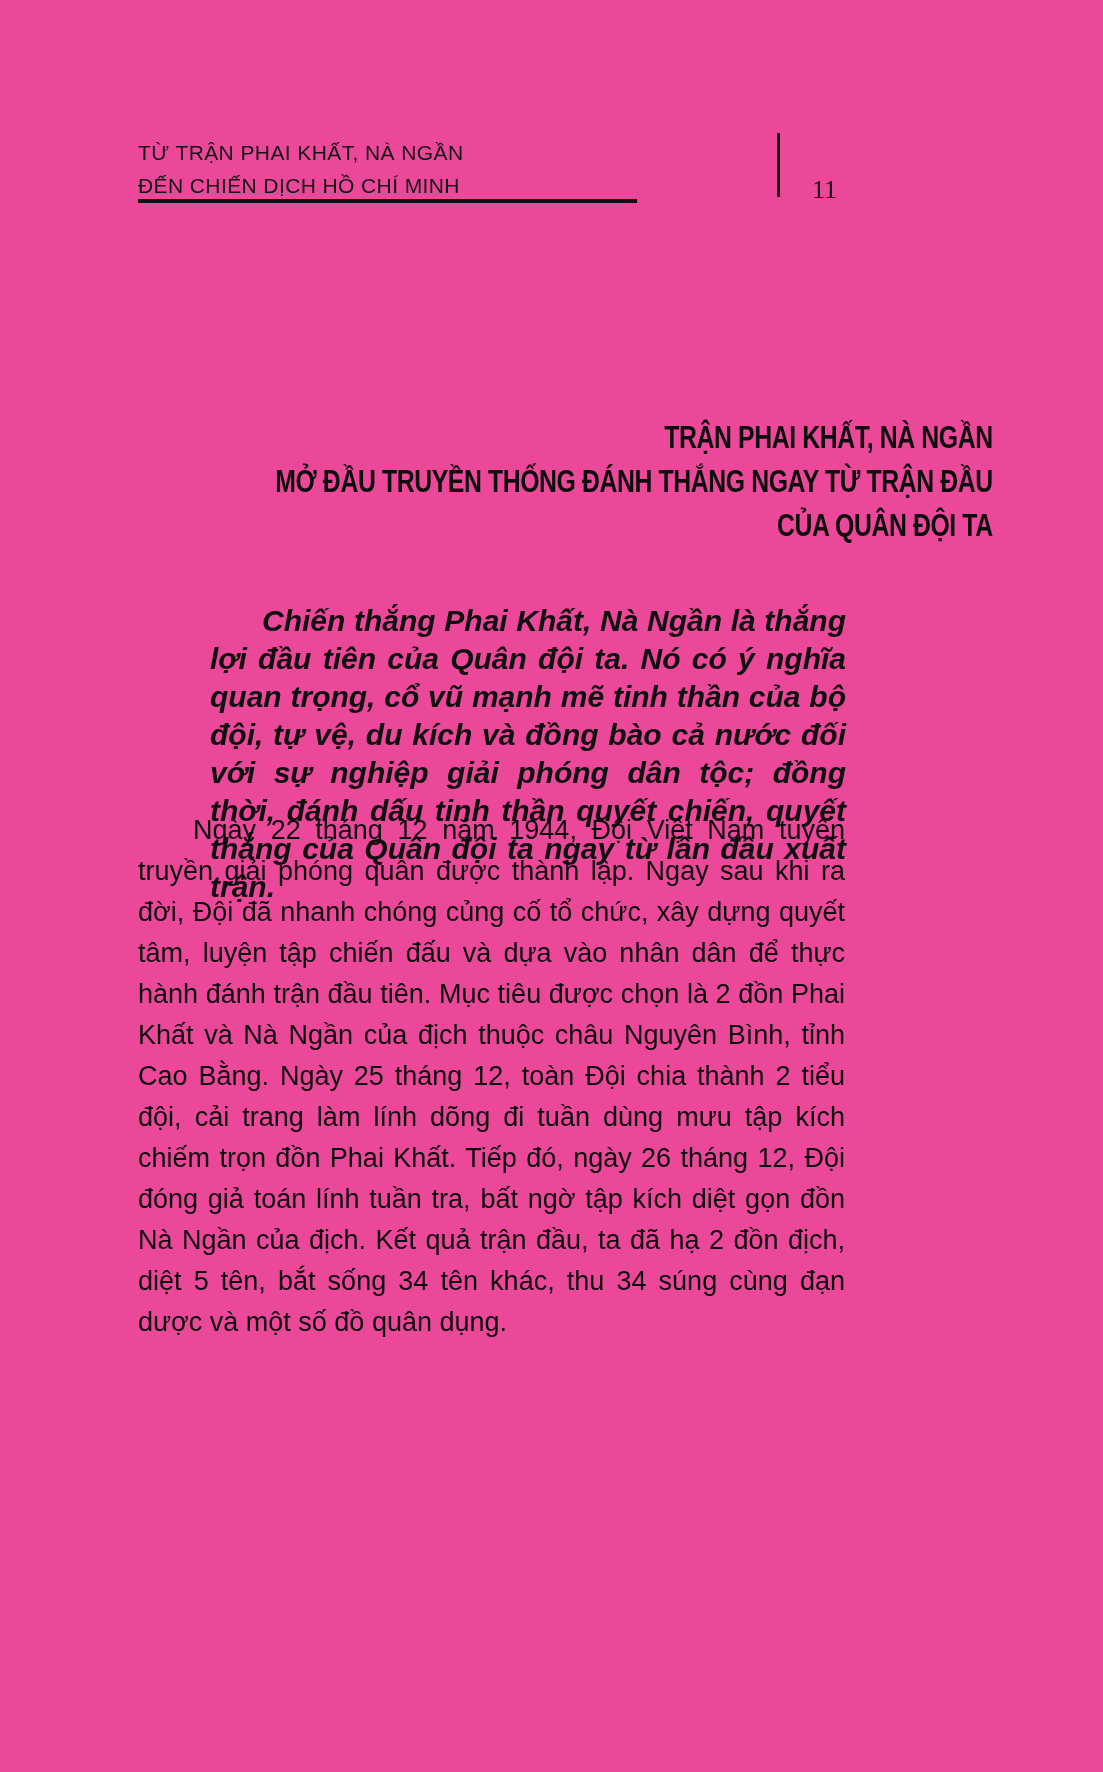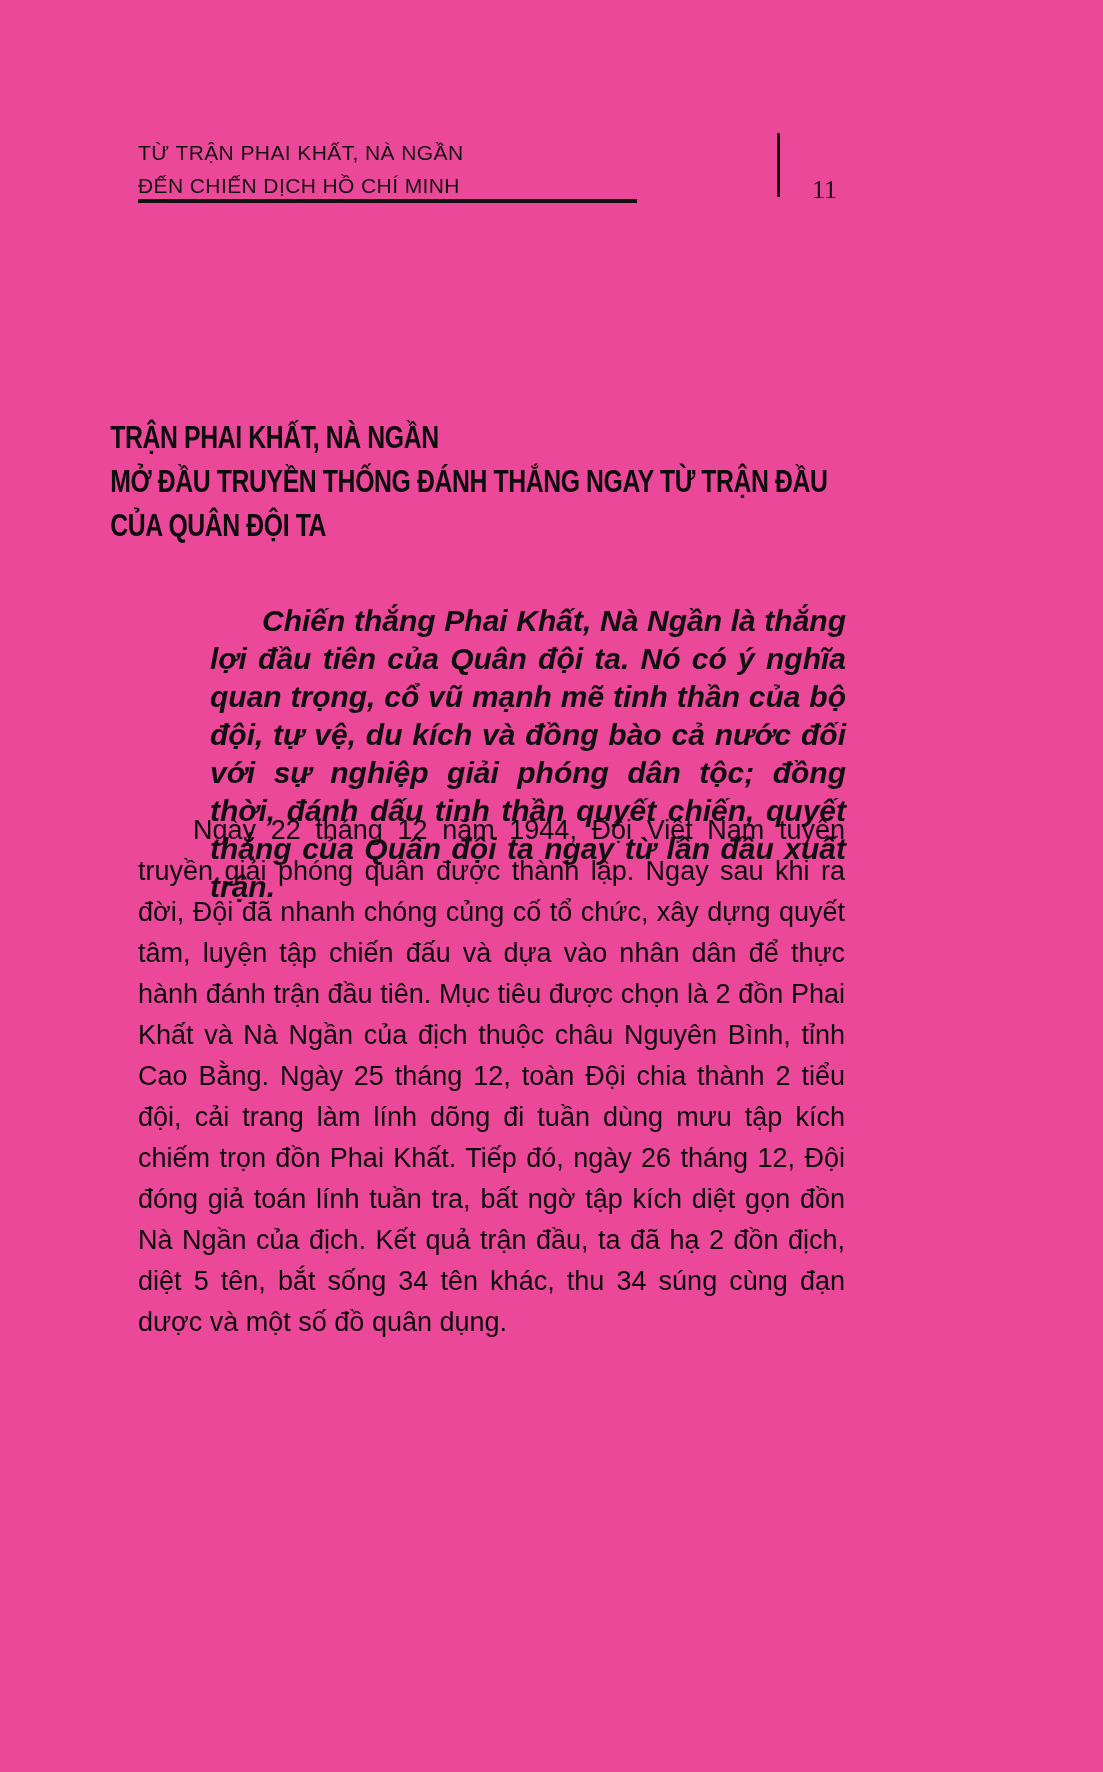--- a/index.html
+++ b/index.html
@@ -56,21 +56,21 @@
     color: #141414;
     margin-top: 47px;
   }
 
   
   .chapter-title {
     position: absolute;
     left: 0;
     top: 416px;
     width: 1103px;
-    text-align: left;
+    text-align: right;
     font-family: "Liberation Sans", sans-serif;
     font-weight: bold;
     font-size: 31px;
     line-height: 44px;
     color: #0d0d0d;
   }
   .chapter-title .t-line {
     display: block;
     transform: scaleX(0.8);
     white-space: nowrap;

